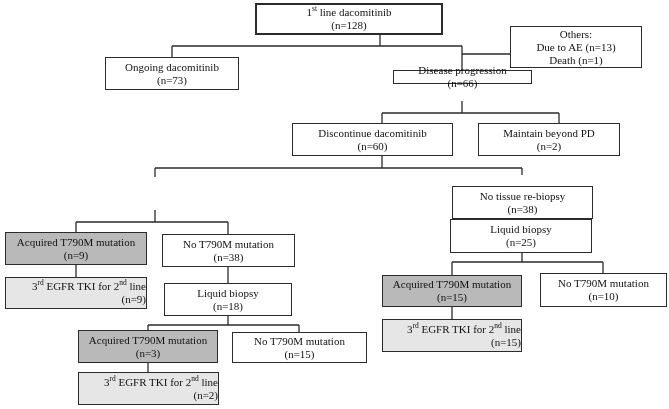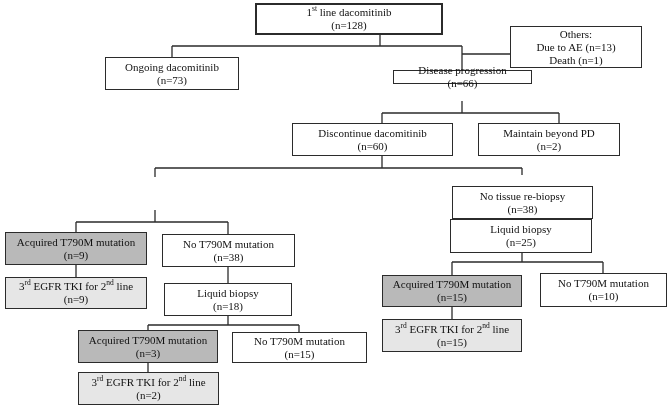--- a/index.html
+++ b/index.html
@@ -18,21 +18,21 @@
     border:1.5px solid #2b2b2b;
     background:#ffffff;
     display:flex;flex-direction:column;
     align-items:center;justify-content:center;
     text-align:center;
     font-size:11px;line-height:13px;color:#111111;
     z-index:2;
   }
   .node.thick{border-width:2px;}
   .node.dark{background:#b9b9b9;}
-  .node.light{background:#e6e6e6;}
+  .node.light{background:#e6e6e6;align-items:flex-end;}
   .ln{white-space:nowrap;}
   sup{font-size:7.5px;line-height:0;vertical-align:super;}
 </style>
 </head>
 <body>
 
 <div class="stage">
 
   <svg class="connectors" viewBox="0 0 669 409" xmlns="http://www.w3.org/2000/svg">
     <g stroke="#2b2b2b" stroke-width="1.3" fill="none">

